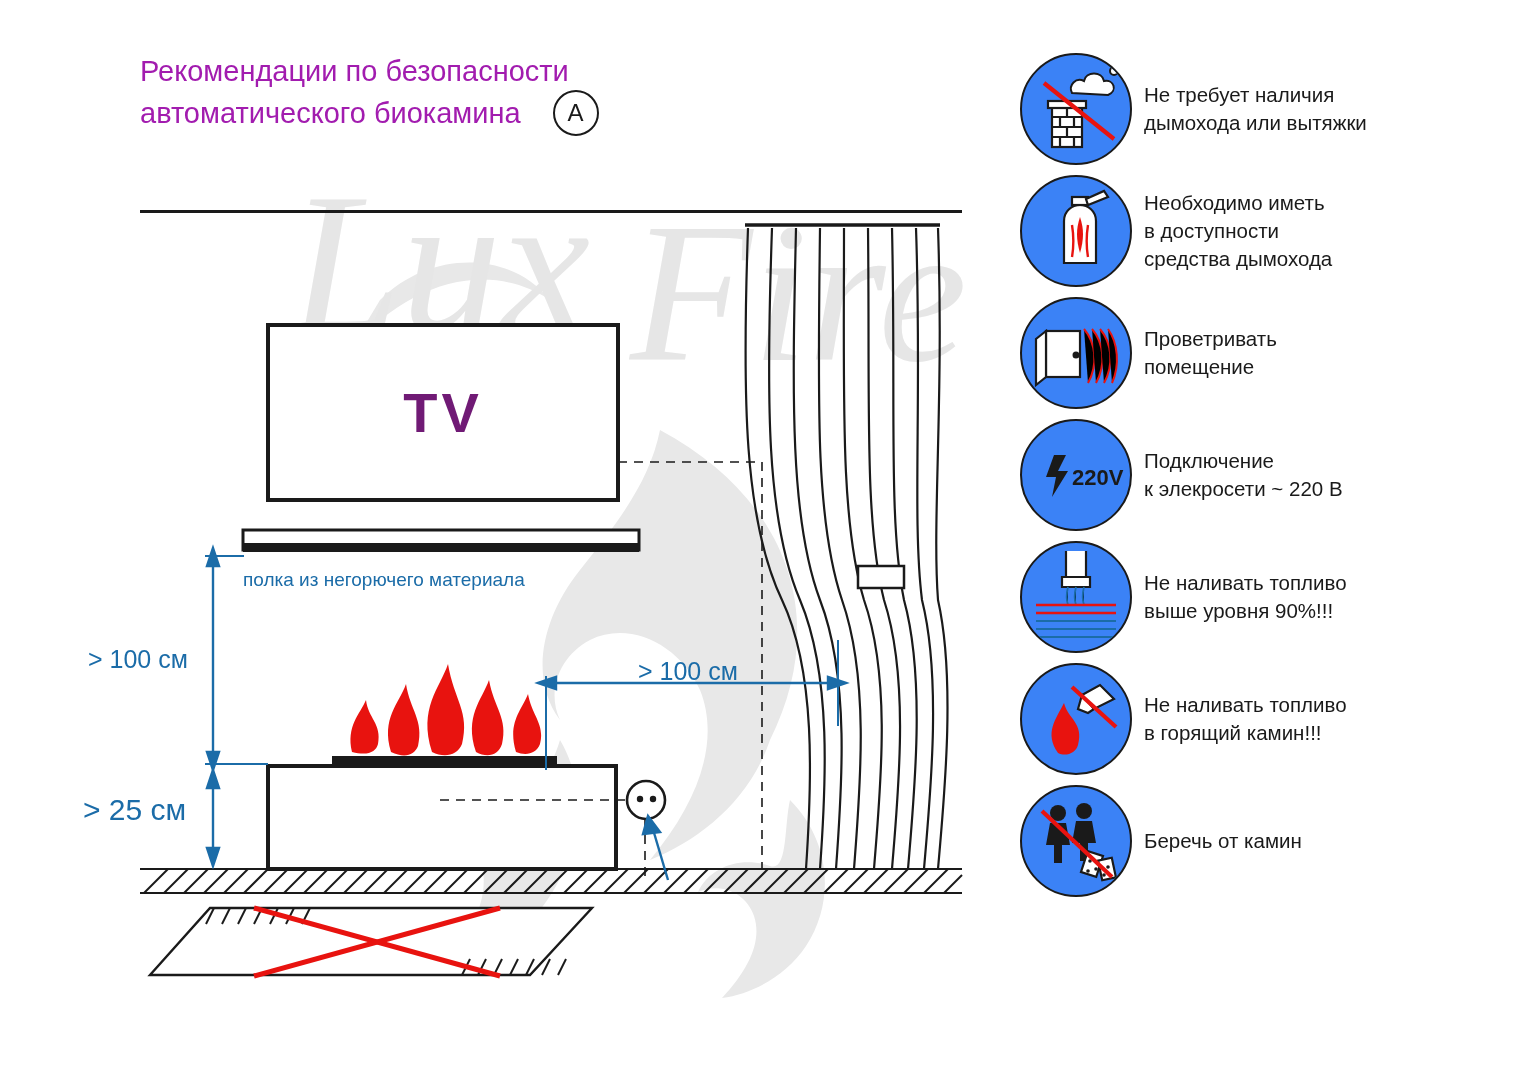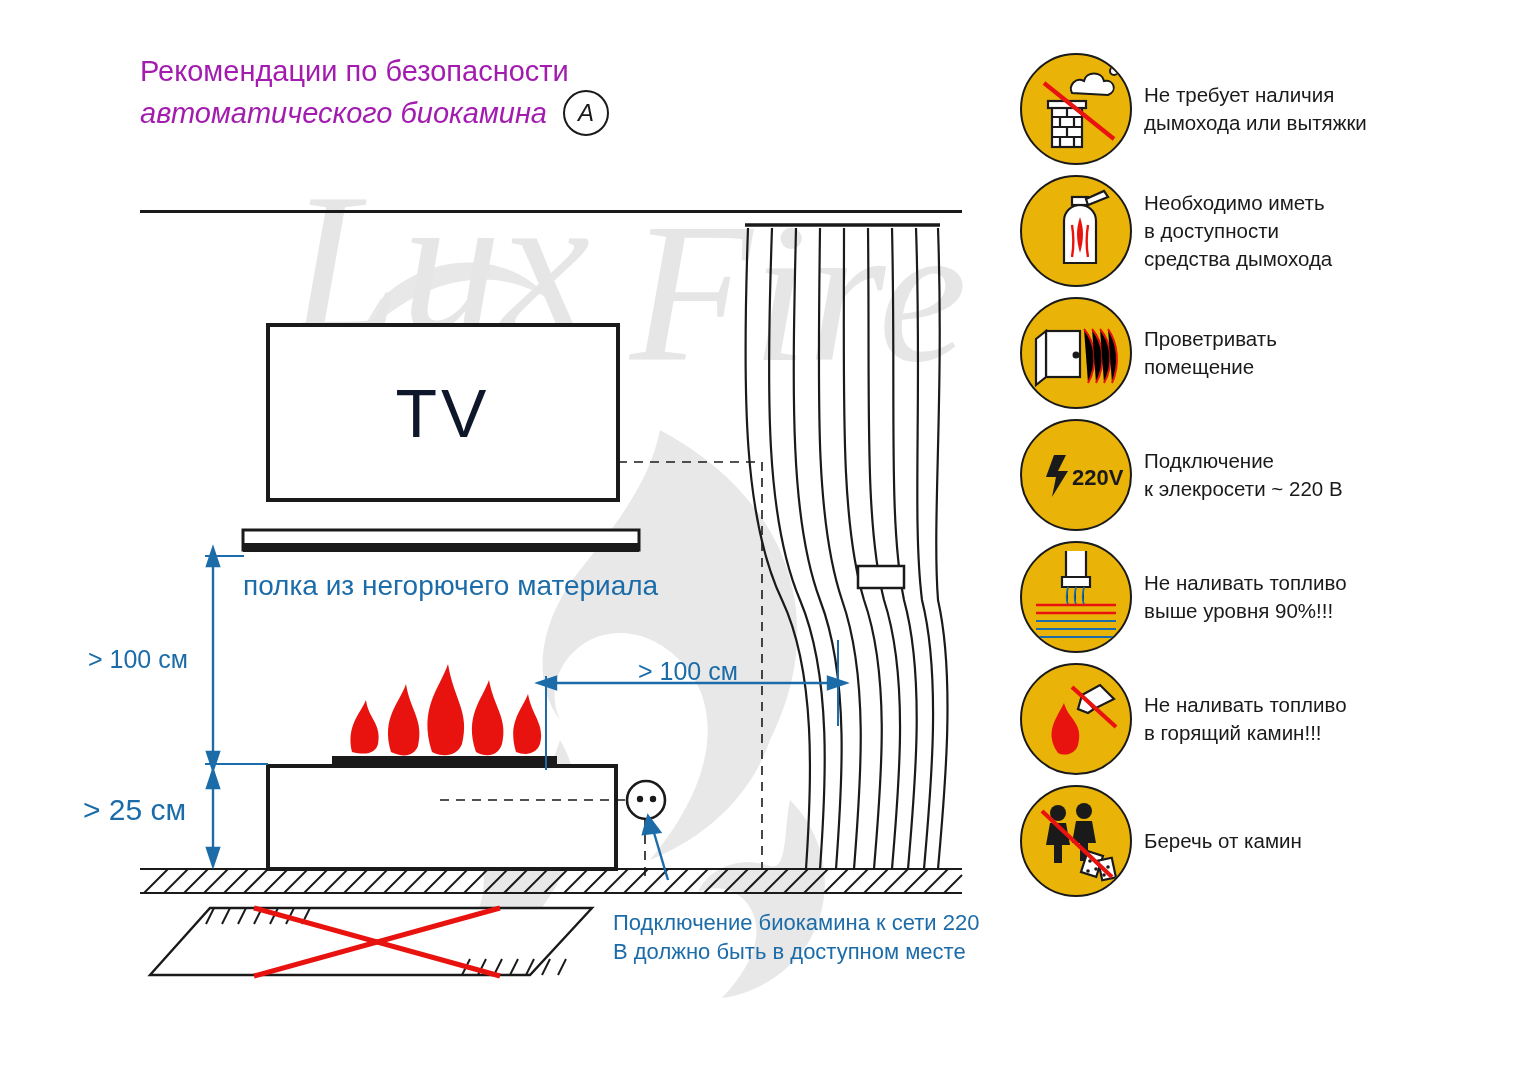--- a/index.html
+++ b/index.html
@@ -39,22 +39,21 @@
   }
   .title-line {
     font-size: 29px;
     color: #a21caf;
     line-height: 1.32;
     white-space: nowrap;
   }
   .title-row2 {
     display: flex;
     align-items: center;
-    gap: 16px;
-    font-style: italic;
+    gap: 32px;
   }
   .badge-a {
     display: inline-flex;
     align-items: center;
     justify-content: center;
     width: 42px;
     height: 42px;
     border: 2.5px solid #1a1a1a;
     border-radius: 50%;
     font-size: 24px;
@@ -82,35 +81,35 @@
   }
 
   .lbl {
     position: absolute;
     color: #1b6ca8;
     font-size: 22px;
     line-height: 1.3;
     z-index: 4;
     white-space: nowrap;
   }
-  .lbl-shelf { left: 243px; top: 568px; font-size: 28px; }
+  .lbl-shelf { left: 243px; top: 568px; font-size: 19px; }
   .lbl-100v  { left: 88px;  top: 643px; font-size: 25px; }
   .lbl-25    { left: 83px; top: 790px; font-size: 30px; }
   .lbl-100h  { left: 638px; top: 655px; font-size: 25px; }
   .lbl-socket {
     left: 613px; top: 908px;
     font-size: 22px; line-height: 1.32;
     white-space: normal; width: 370px;
   }
   .tv-text {
     position: absolute;
     left: 268px; top: 325px;
     width: 350px; height: 175px;
     display: flex; align-items: center; justify-content: center;
-    font-size: 68px; font-weight: normal; color: #0f172a;
+    font-size: 56px; font-weight: bold; color: #701a75;
     letter-spacing: 4px;
     z-index: 4;
   }
 
   
   .icon-list {
     position: absolute;
     left: 1020px;
     top: 48px;
     width: 500px;
@@ -122,21 +121,21 @@
     height: 122px;
     gap: 12px;
   }
   .icon-badge {
     flex: 0 0 auto;
     width: 108px;
     height: 108px;
     border: 2.5px solid #1a1a1a;
     border-radius: 50%;
     position: relative;
-    background: #eab308;
+    background: #3b82f6;
     overflow: hidden;
   }
   .icon-text {
     font-size: 20.5px;
     color: #1a1a1a;
     line-height: 1.35;
     white-space: pre-line;
   }
 </style>
 </head>
@@ -305,23 +304,20 @@
         <line x1="500" y1="908" x2="254" y2="976"></line>
       </g>
     </g>
   </svg>
 
   <div class="tv-text">TV</div>
   <div class="lbl lbl-shelf">полка из негорючего материала</div>
   <div class="lbl lbl-100v">&gt; 100 см</div>
   <div class="lbl lbl-25">&gt; 25 см</div>
   <div class="lbl lbl-100h">&gt; 100 см</div>
-  <div class="lbl lbl-socket">Подключение биокамина
-к сети 220 В должно быть в
-доступном месте</div>
 
   <div class="icon-list">
 
     <div class="icon-row">
       <div class="icon-badge">
         <svg viewBox="0 0 108 108" width="108" height="108">
           <g stroke="#1a1a1a" stroke-width="2.2" fill="#fff">
             <rect x="30" y="52" width="30" height="40"></rect>
             <line x1="30" y1="62" x2="60" y2="62"></line>
               <line x1="30" y1="72" x2="60" y2="72"></line>

